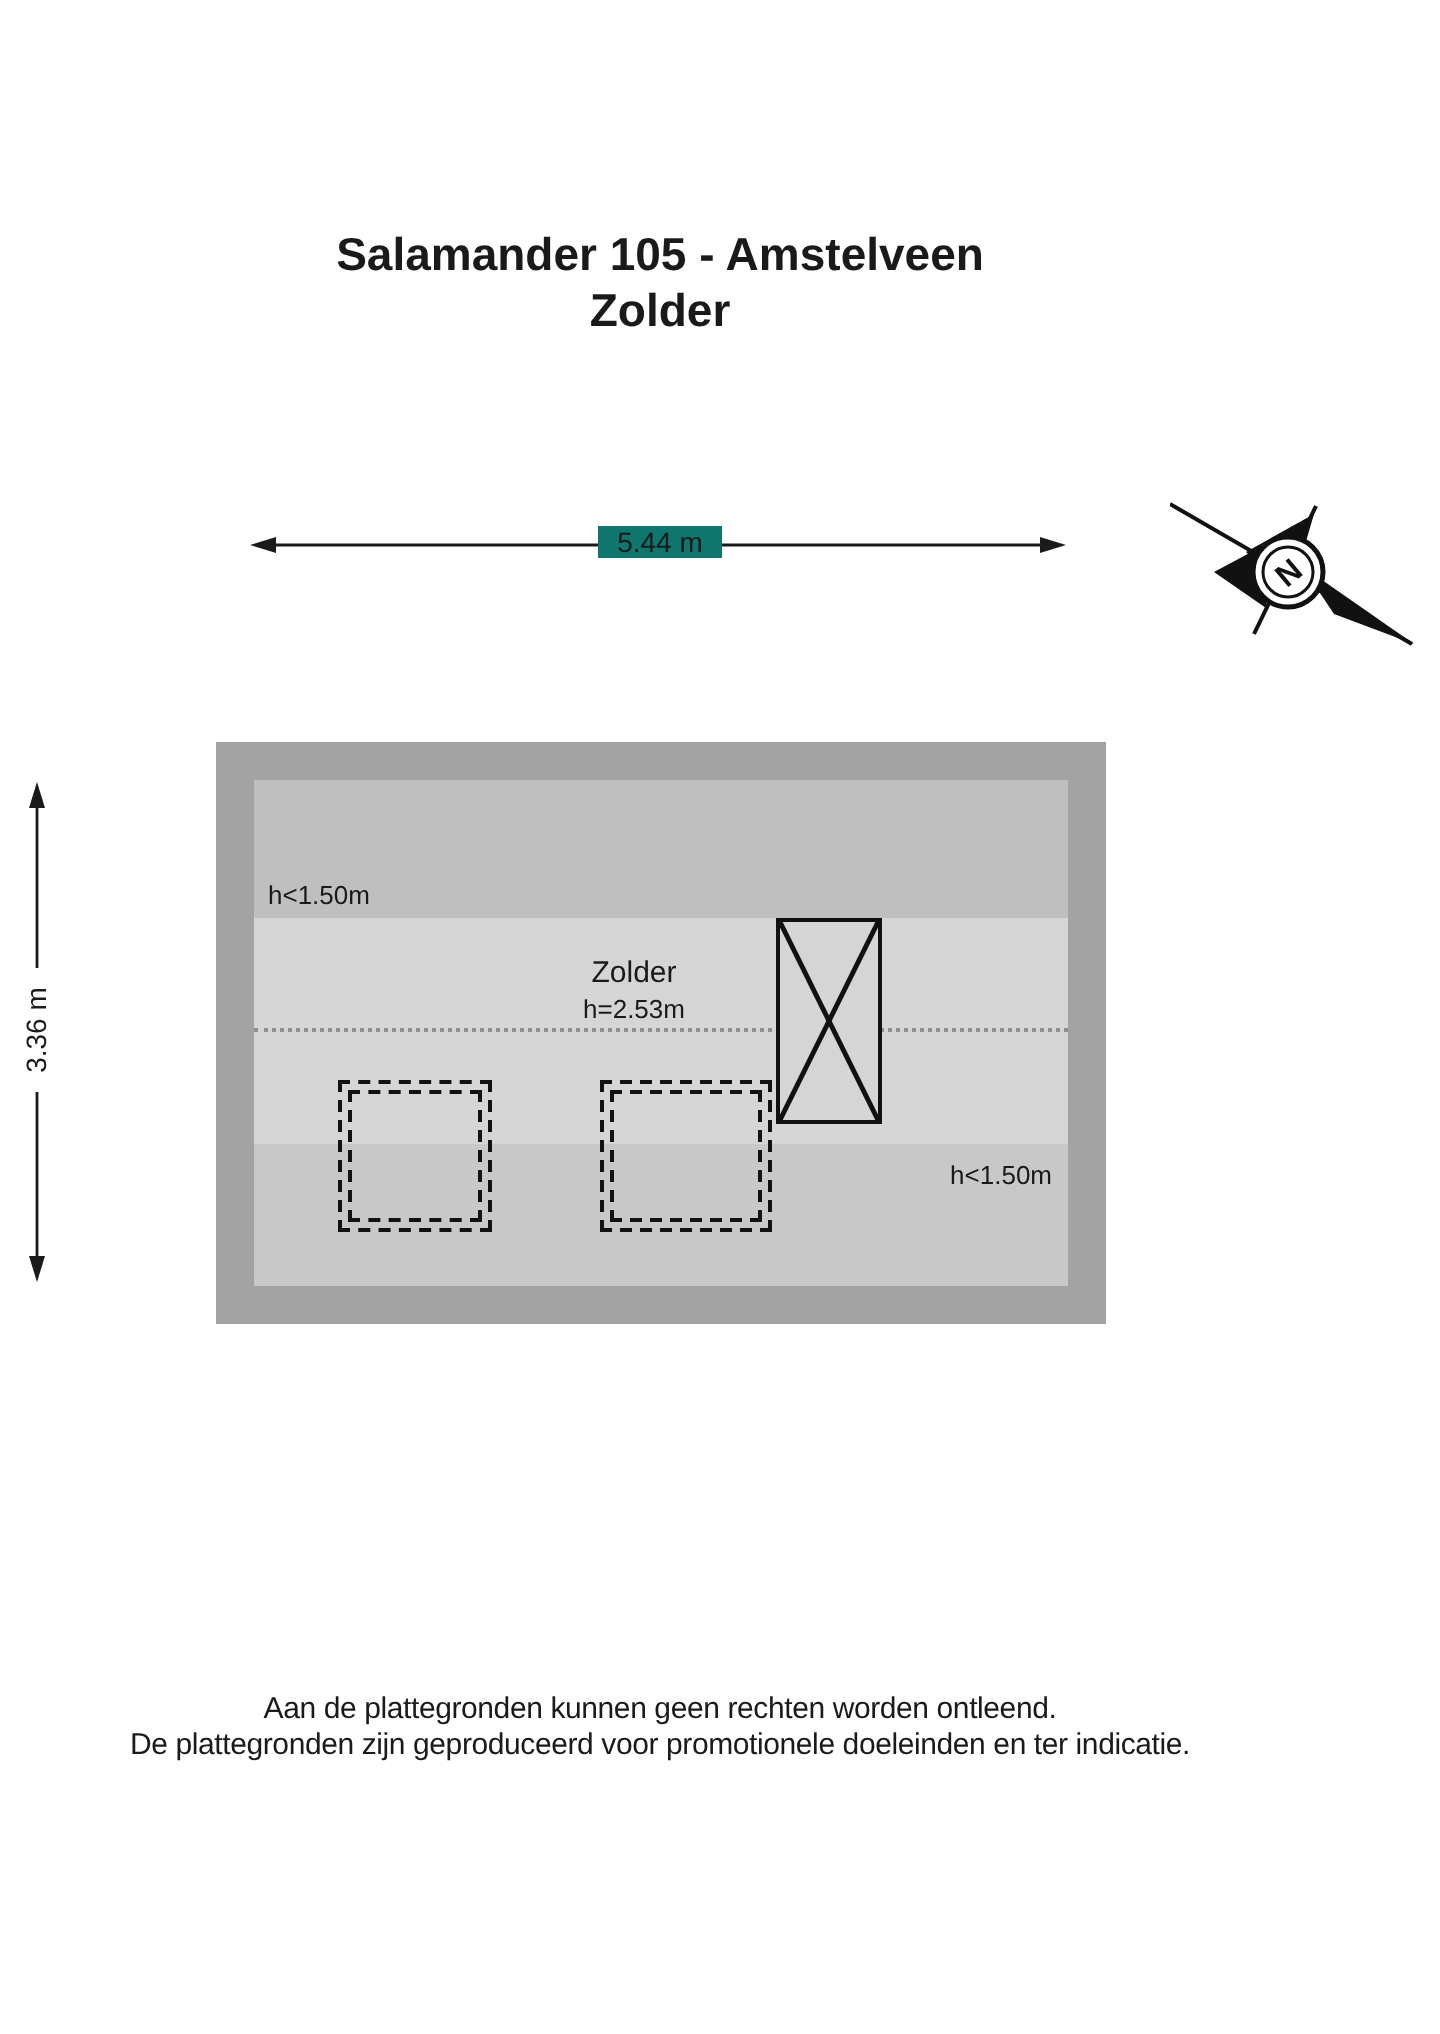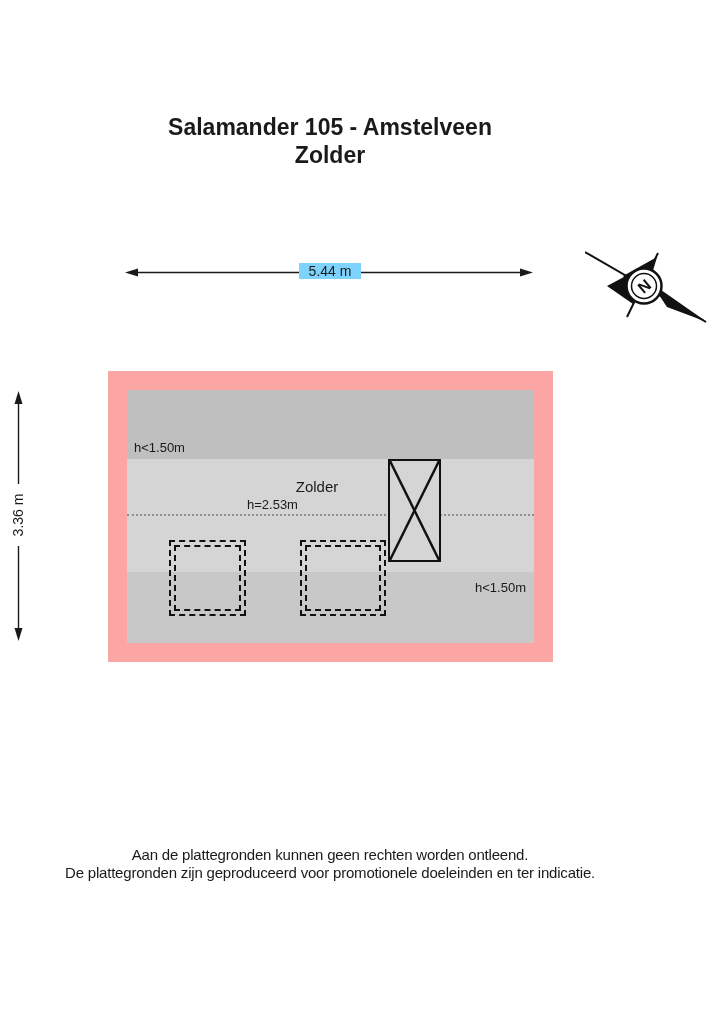--- a/index.html
+++ b/index.html
@@ -9,43 +9,43 @@
   .abs { position:absolute; }
 
   
   .title-block { left:0; top:113px; width:660px; text-align:center;
                  font-weight:bold; font-size:23px; line-height:28px; color:#1a1a1a; }
 
   
   .dim-h-svg { left:124px; top:266px; width:410px; height:13px; }
   .dim-h-label { left:0; top:263px; width:660px; text-align:center;
                  font-size:14px; line-height:17px; color:#1a1a1a; }
-  .dim-h-label span { background:#7dd3fc; padding:0 10px; }
+  .dim-h-label span { background:#0f766e; padding:0 10px; }
 
   
   .dim-v-svg { left:12px; top:390px; width:13px; height:252px; }
   .dim-v-label { left:-13px; top:506px; width:62px; height:18px; line-height:18px;
                  text-align:center; font-size:14px; color:#1a1a1a;
                  background:#ffffff; transform:rotate(-90deg); }
 
   
   .compass-svg { left:585px; top:246px; width:125px; height:82px; }
 
   
-  .plan-outer { left:108px; top:371px; width:445px; height:291px; background:#fca5a5; }
+  .plan-outer { left:108px; top:371px; width:445px; height:291px; background:#a3a3a3; }
   .plan-inner { left:19px; top:19px; width:407px; height:253px; background:#d5d5d5; }
   .band-top    { left:0; top:0;     width:407px; height:69px; background:#bfbfbf; }
   .band-bottom { left:0; top:182px; width:407px; height:71px; background:#c8c8c8; }
   .dotted-divider { left:0; top:124px; width:407px; height:0;
                     border-top:2px dotted #8f8f8f; }
 
   .label-low-top { left:7px; top:50px; font-size:13px; color:#1a1a1a; }
   .label-room    { left:120px; top:88px; width:140px; text-align:center;
                    font-size:15px; color:#1a1a1a; }
-  .label-room-h  { left:120px; top:107px; width:140px; text-align:left;
+  .label-room-h  { left:120px; top:107px; width:140px; text-align:center;
                    font-size:13px; color:#1a1a1a; }
   .label-low-bottom { right:8px; top:190px; font-size:13px; color:#1a1a1a; }
 
   .stairs { left:261px; top:69px; width:53px; height:103px;
             background:#d5d5d5; border:2.5px solid #111; }
   .stairs svg { display:block; width:100%; height:100%; }
 
   .roof-window { top:150px; height:76px; border:2.5px dashed #111; }
   .rw-1 { left:42px;  width:77px; }
   .rw-2 { left:173px; width:86px; }

